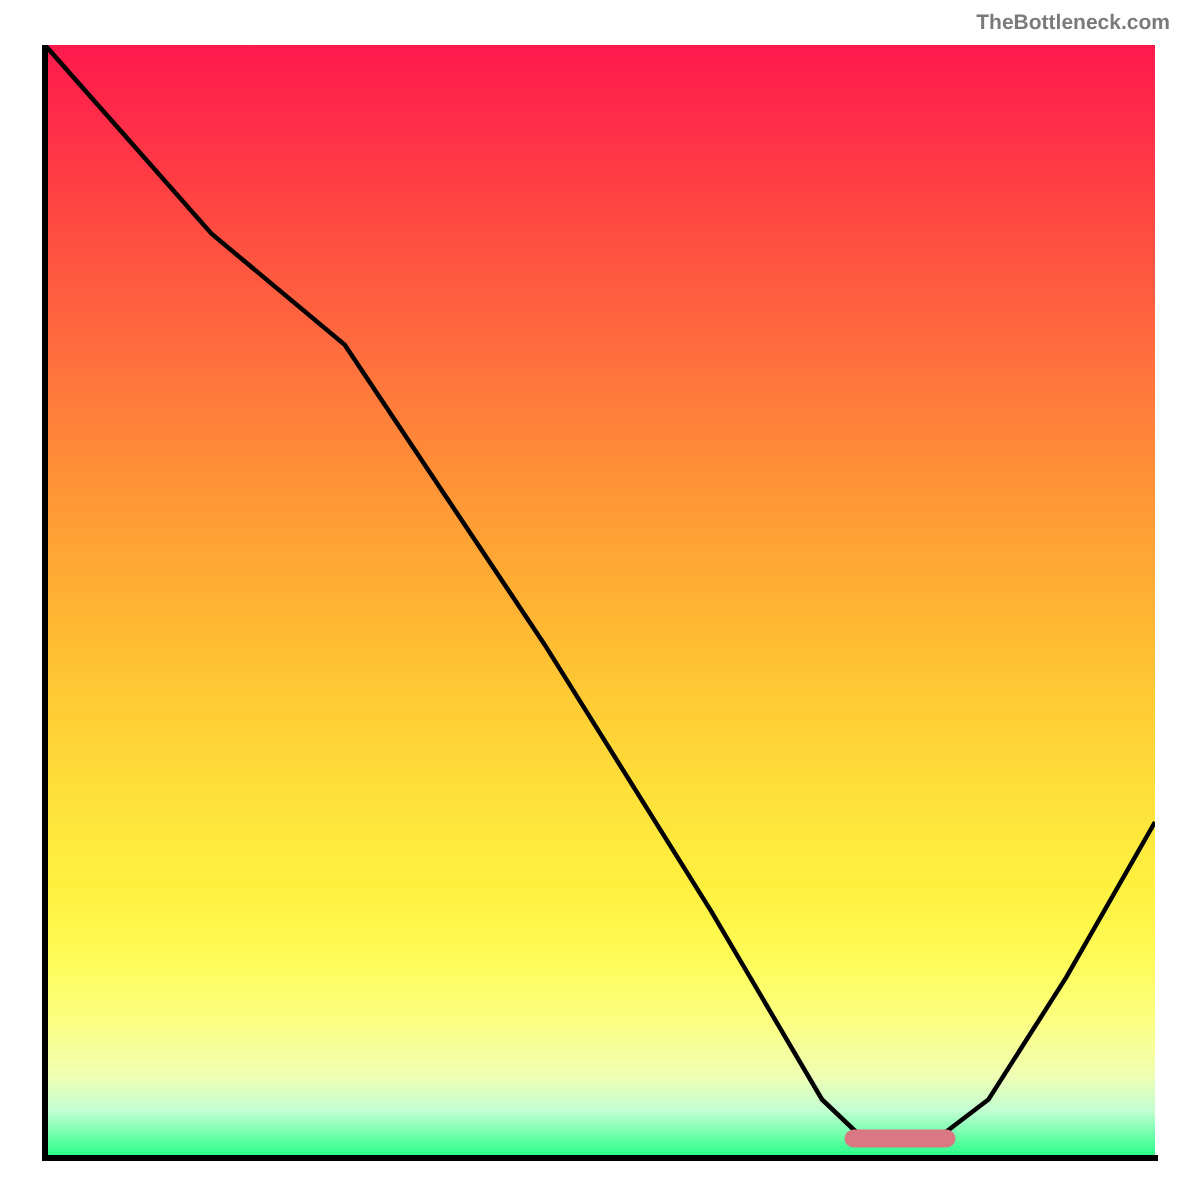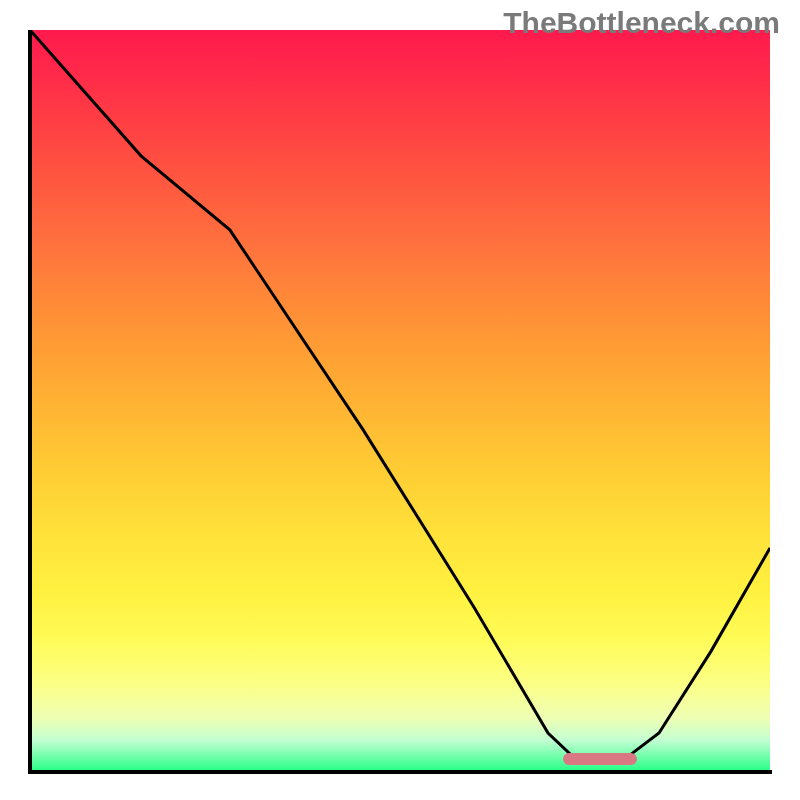--- a/index.html
+++ b/index.html
@@ -12,21 +12,21 @@
   }
   .container {
     position: relative;
     width: 800px;
     height: 800px;
   }
   .watermark {
     position: absolute;
     top: 6px;
     right: 20px;
-    font-size: 30px;
+    font-size: 14px;
     font-weight: bold;
     color: #7a7a7a;
     z-index: 3;
   }
   .plot-area {
     position: absolute;
     left: 30px;
     top: 30px;
     width: 740px;
     height: 740px;

